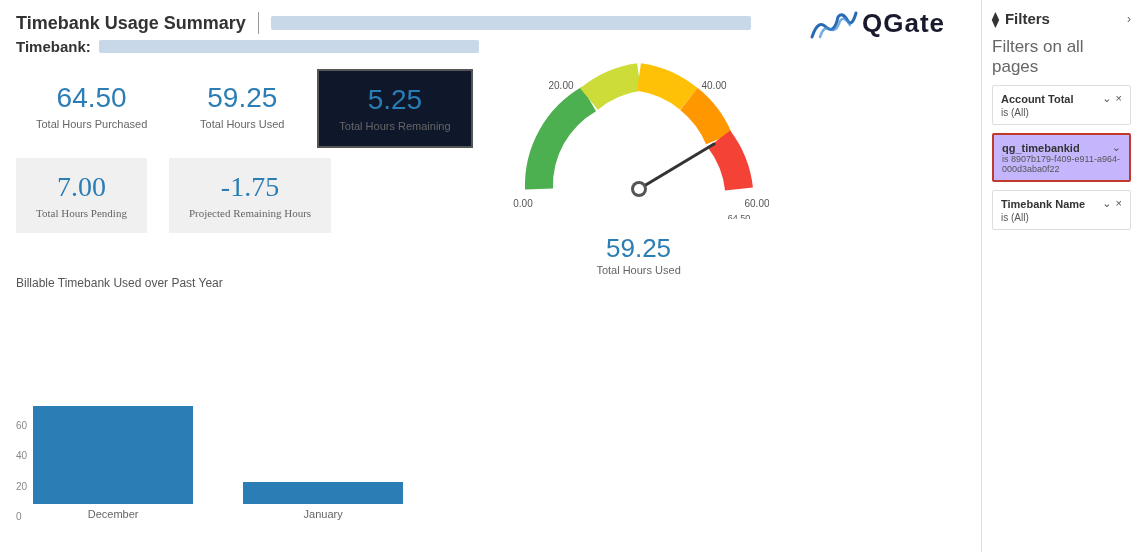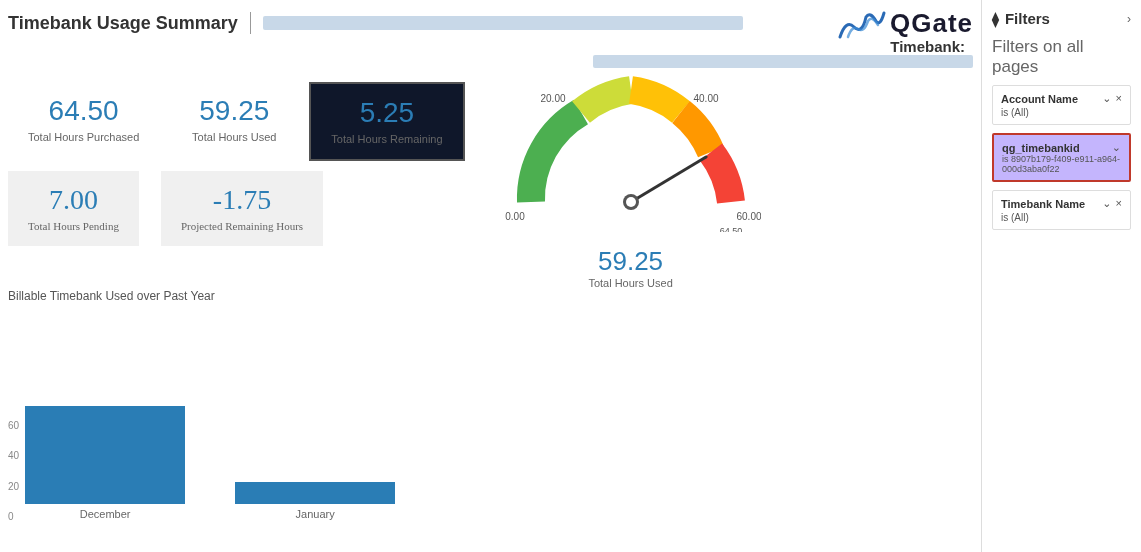--- a/index.html
+++ b/index.html
@@ -8,21 +8,21 @@
       background: #fff;
       width: 1141px;
       height: 552px;
       overflow: hidden;
       display: flex;
     }
 
     
     .main-content {
       flex: 1;
-      padding: 12px 8px;
+      padding: 12px 16px;
       display: flex;
       flex-direction: column;
       position: relative;
     }
 
     
     .header {
       display: flex;
       align-items: center;
       margin-bottom: 4px;
@@ -40,39 +40,38 @@
       margin-right: 12px;
     }
     .header-subtitle-bar {
       width: 480px;
       height: 14px;
       background: #c8d8e8;
       border-radius: 2px;
     }
     .logo-area {
       position: absolute;
-      right: 8px;
+      right: 36px;
       top: 8px;
       display: flex;
       flex-direction: column;
       align-items: center;
     }
     .logo-text {
       font-size: 26px;
       font-weight: 700;
       color: #1a1a2e;
       letter-spacing: 1px;
     }
 
     
     .timebank-row {
       display: flex;
-      align-items: flex-end;
+      align-items: center;
       margin-bottom: 14px;
-      flex-direction: column;
     }
     .timebank-label {
       font-size: 15px;
       font-weight: 600;
       color: #333;
       margin-right: 8px;
     }
     .timebank-value-bar {
       width: 380px;
       height: 13px;
@@ -416,21 +415,21 @@
       <span style="font-size:14px;">⧫</span>
       <span>Filters</span>
     </div>
     <span class="chevron-right">›</span>
   </div>
 
   <div class="filters-section-label">Filters on all pages</div>
 
   <div class="filter-item">
     <div class="filter-item-header">
-      <span class="filter-item-name">Account Name</span>
+      <span class="filter-item-name">Account Total</span>
       <div class="filter-item-controls">
         <span class="filter-chevron">⌄</span>
         <span class="filter-x">×</span>
       </div>
     </div>
     <div class="filter-value">is (All)</div>
   </div>
 
   <div class="filter-item active">
     <div class="filter-item-header">

